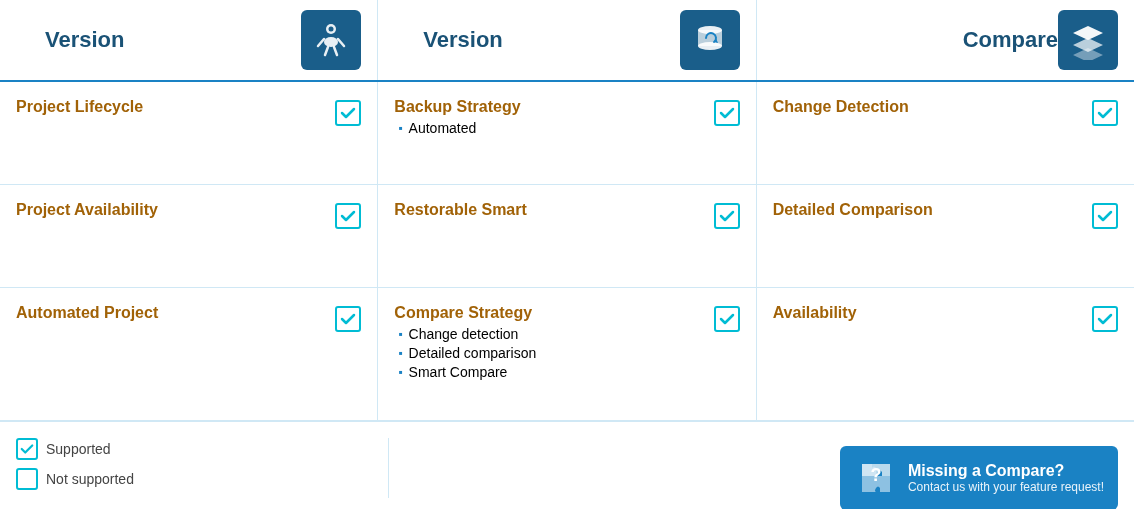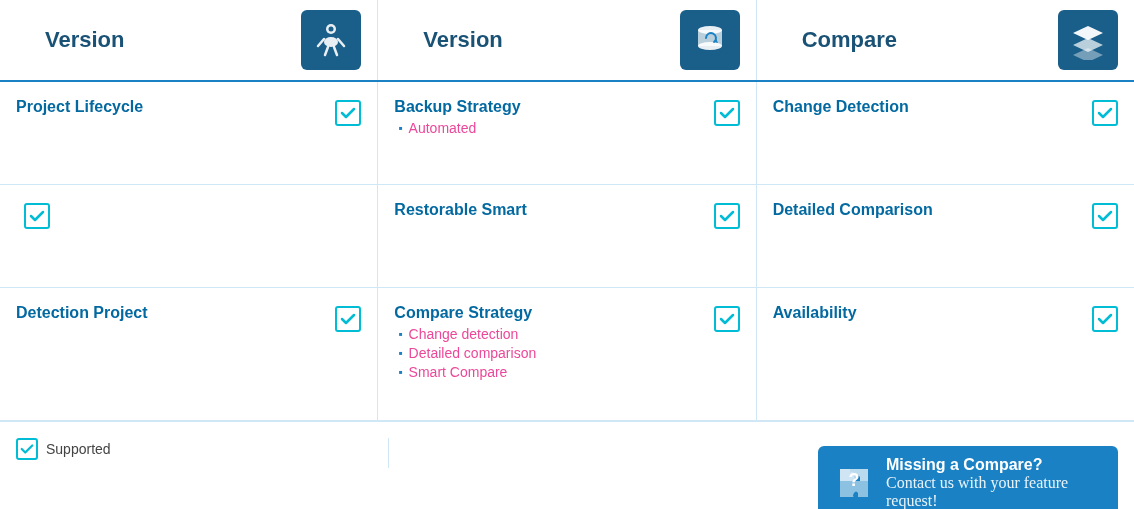--- a/index.html
+++ b/index.html
@@ -23,21 +23,21 @@
     }
 
     .header-col {
       display: flex;
       align-items: center;
       justify-content: space-between;
       padding: 10px 16px;
       border-right: 1px solid #d0e8f5;
       margin-left: 29px;
     }
-    .header-col:last-child { border-right: none; }
+    .header-col:last-child { border-right: none; justify-content: flex-end; }
 
     .header-col .col-title {
       font-size: 22px;
       font-weight: bold;
       color: #1a5276;
     }
 
     .icon-box {
       width: 60px;
       height: 60px;
@@ -64,33 +64,33 @@
     .feature-row {
       display: flex;
       align-items: flex-start;
       justify-content: space-between;
       margin-bottom: 8px;
     }
 
     .feature-title {
       font-size: 16px;
       font-weight: bold;
-      color: #0369a1;
+      color: #a16207;
       flex: 1;
     }
 
     .sub-items {
       list-style: none;
       margin-top: 4px;
       margin-left: 4px;
     }
 
     .sub-items li {
       font-size: 14px;
-      color: #ec4899;
+      color: #000000;
       display: flex;
       align-items: center;
       margin-bottom: 3px;
     }
 
     .sub-items li::before {
       content: "▪";
       color: #1a82c4;
       margin-right: 6px;
       font-size: 12px;
@@ -158,23 +158,22 @@
       margin-right: 10px;
       flex-shrink: 0;
     }
 
     .missing-feature-text .title {
       font-size: 16px;
       font-weight: bold;
     }
 
     .missing-feature-text .subtitle {
-      font-size: 16px;
+      font-size: 12px;
       opacity: 0.9;
-      font-family: Liberation Serif, serif;
     }
 
     .body-col-inner {
       min-height: 70px;
     }
   </style>
 </head>
 <body>
 
 <div class="container">
@@ -279,20 +278,21 @@
           </div>
         </div>
       </div>
     </div>
   </div>
 
   <div class="body-section">
     <div class="body-col">
       <div class="body-col-inner">
         <div class="feature-row">
+          <span class="feature-title">Project Availability</span>
           <div class="check-icon">
             <svg viewBox="0 0 16 16" fill="none">
               <polyline points="2,8 6,12 14,4" stroke="#00bcd4" stroke-width="2.5" stroke-linecap="round" stroke-linejoin="round"></polyline>
             </svg>
           </div>
         </div>
       </div>
     </div>
     <div class="body-col">
       <div class="body-col-inner">
@@ -317,21 +317,21 @@
           </div>
         </div>
       </div>
     </div>
   </div>
 
   <div class="body-section">
     <div class="body-col">
       <div class="body-col-inner">
         <div class="feature-row">
-          <span class="feature-title">Detection Project</span>
+          <span class="feature-title">Automated Project</span>
           <div class="check-icon">
             <svg viewBox="0 0 16 16" fill="none">
               <polyline points="2,8 6,12 14,4" stroke="#00bcd4" stroke-width="2.5" stroke-linecap="round" stroke-linejoin="round"></polyline>
             </svg>
           </div>
         </div>
       </div>
     </div>
     <div class="body-col">
       <div class="body-col-inner" style="min-height:100px">
@@ -369,20 +369,26 @@
   <div class="legend-section">
 
     <div style="flex:1; border-right:1px solid #d0e8f5; padding-right:16px;">
       <div class="legend-item">
         <div class="legend-check">
           <svg width="14" height="14" viewBox="0 0 16 16" fill="none">
             <polyline points="2,8 6,12 14,4" stroke="#00bcd4" stroke-width="2.5" stroke-linecap="round" stroke-linejoin="round"></polyline>
           </svg>
         </div>
         <span>Supported</span>
+      </div>
+      <div class="legend-item">
+        <div class="legend-check">
+          
+        </div>
+        <span>Not supported</span>
       </div>
     </div>
 
     <div style="flex:1; border-right:1px solid #d0e8f5;"></div>
 
     <div style="flex:1; display:flex; align-items:flex-end; justify-content:flex-end; padding:8px 0 8px 16px;">
       <div class="missing-feature-box">
 
         <svg class="puzzle-icon" viewBox="0 0 44 44" width="44" height="44">
 

